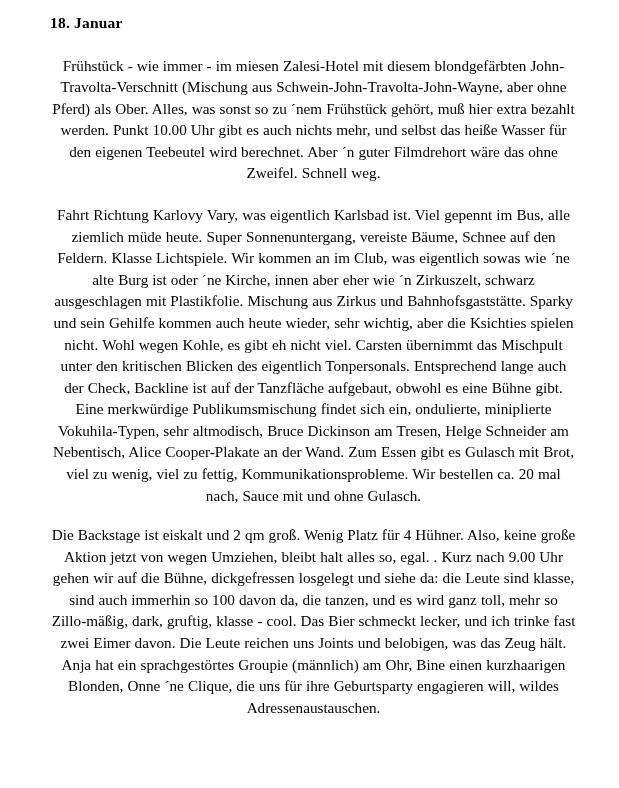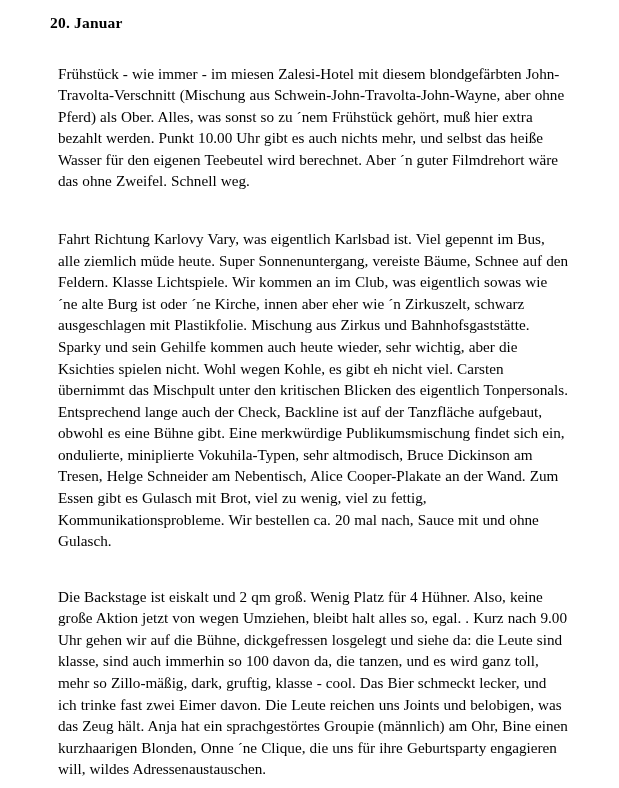--- a/index.html
+++ b/index.html
@@ -27,36 +27,36 @@
     font-size: 15.5px;
     letter-spacing: 0.2px;
     margin: 4px 0 0 0;
     padding: 0;
     line-height: 1.2;
   }
   .body-block {
     font-family: "Liberation Serif", serif;
     font-size: 15.2px;
     line-height: 1.42;
-    text-align: left;
-    margin: 8px;
+    text-align: center;
+    margin: 0;
     padding: 0;
     hyphens: none;
     word-spacing: 0.3px;
   }
   .gap-large { height: 22px; }
   .gap-para  { height: 20px; }
   .gap-para-small { height: 18px; }
 </style>
 </head>
 <body>
 
 <div class="page">
 
-  <h1 class="heading">20. Januar</h1>
+  <h1 class="heading">18. Januar</h1>
 
   <div class="gap-large"></div>
 
   <p class="body-block">Frühstück - wie immer - im miesen Zalesi-Hotel mit diesem blondgefärbten John-Travolta-Verschnitt (Mischung aus Schwein-John-Travolta-John-Wayne, aber ohne Pferd) als Ober. Alles, was sonst so zu ´nem Frühstück gehört, muß hier extra bezahlt werden. Punkt 10.00 Uhr gibt es auch nichts mehr, und selbst das heiße Wasser für den eigenen Teebeutel wird berechnet. Aber ´n guter Filmdrehort wäre das ohne Zweifel. Schnell weg.</p>
 
   <div class="gap-para"></div>
 
   <p class="body-block">Fahrt Richtung Karlovy Vary, was eigentlich Karlsbad ist. Viel gepennt im Bus, alle ziemlich müde heute. Super Sonnenuntergang, vereiste Bäume, Schnee auf den Feldern. Klasse Lichtspiele. Wir kommen an im Club, was eigentlich sowas wie ´ne alte Burg ist oder ´ne Kirche, innen aber eher wie ´n Zirkuszelt, schwarz ausgeschlagen mit Plastikfolie. Mischung aus Zirkus und Bahnhofsgaststätte. Sparky und sein Gehilfe kommen auch heute wieder, sehr wichtig, aber die Ksichties spielen nicht. Wohl wegen Kohle, es gibt eh nicht viel. Carsten übernimmt das Mischpult unter den kritischen Blicken des eigentlich Tonpersonals. Entsprechend lange auch der Check, Backline ist auf der Tanzfläche aufgebaut, obwohl es eine Bühne gibt. Eine merkwürdige Publikumsmischung findet sich ein, ondulierte, miniplierte Vokuhila-Typen, sehr altmodisch, Bruce Dickinson am Tresen, Helge Schneider am Nebentisch, Alice Cooper-Plakate an der Wand. Zum Essen gibt es Gulasch mit Brot, viel zu wenig, viel zu fettig, Kommunikationsprobleme. Wir bestellen ca. 20 mal nach, Sauce mit und ohne Gulasch.</p>
 
   <div class="gap-para-small"></div>

